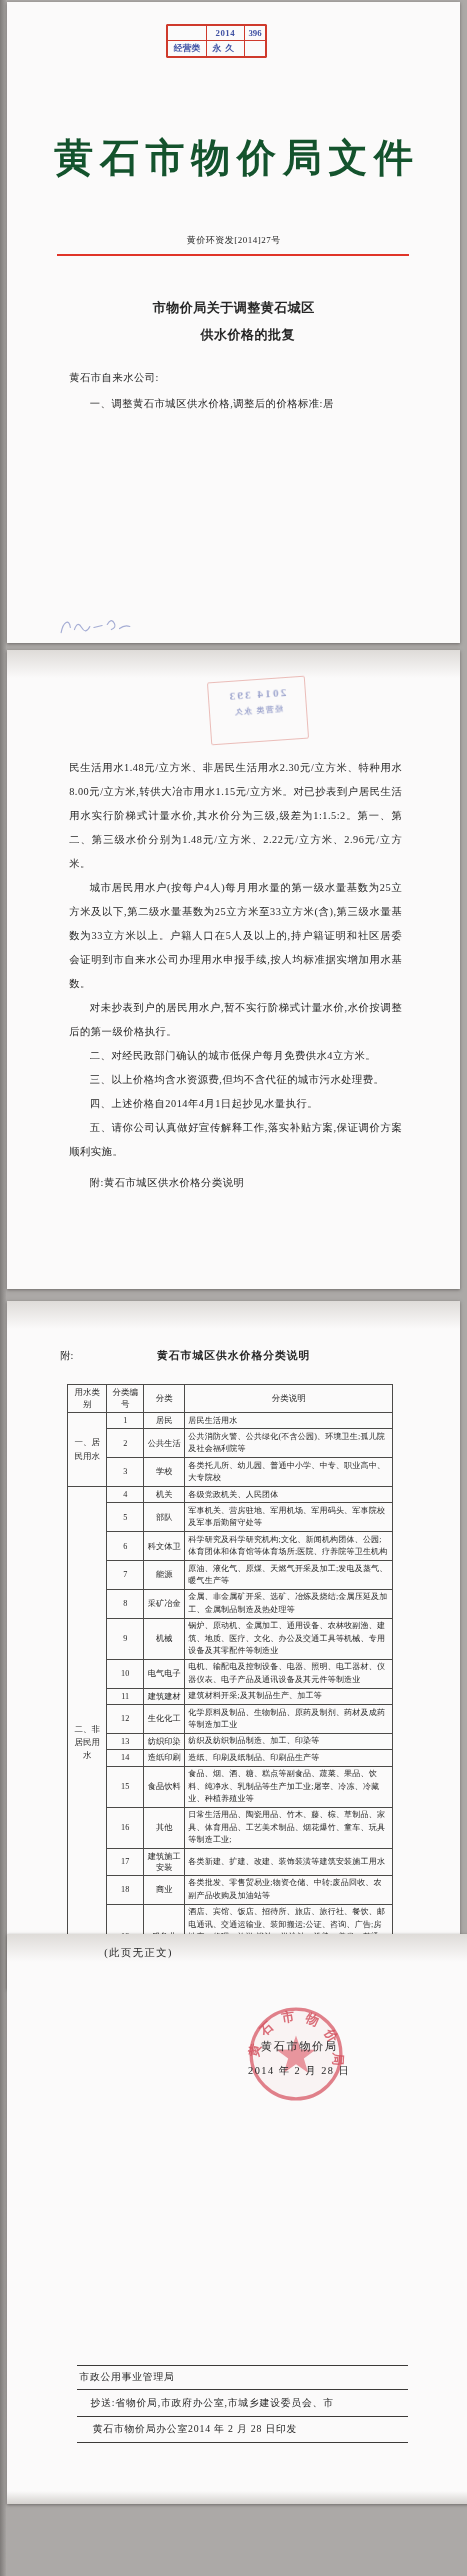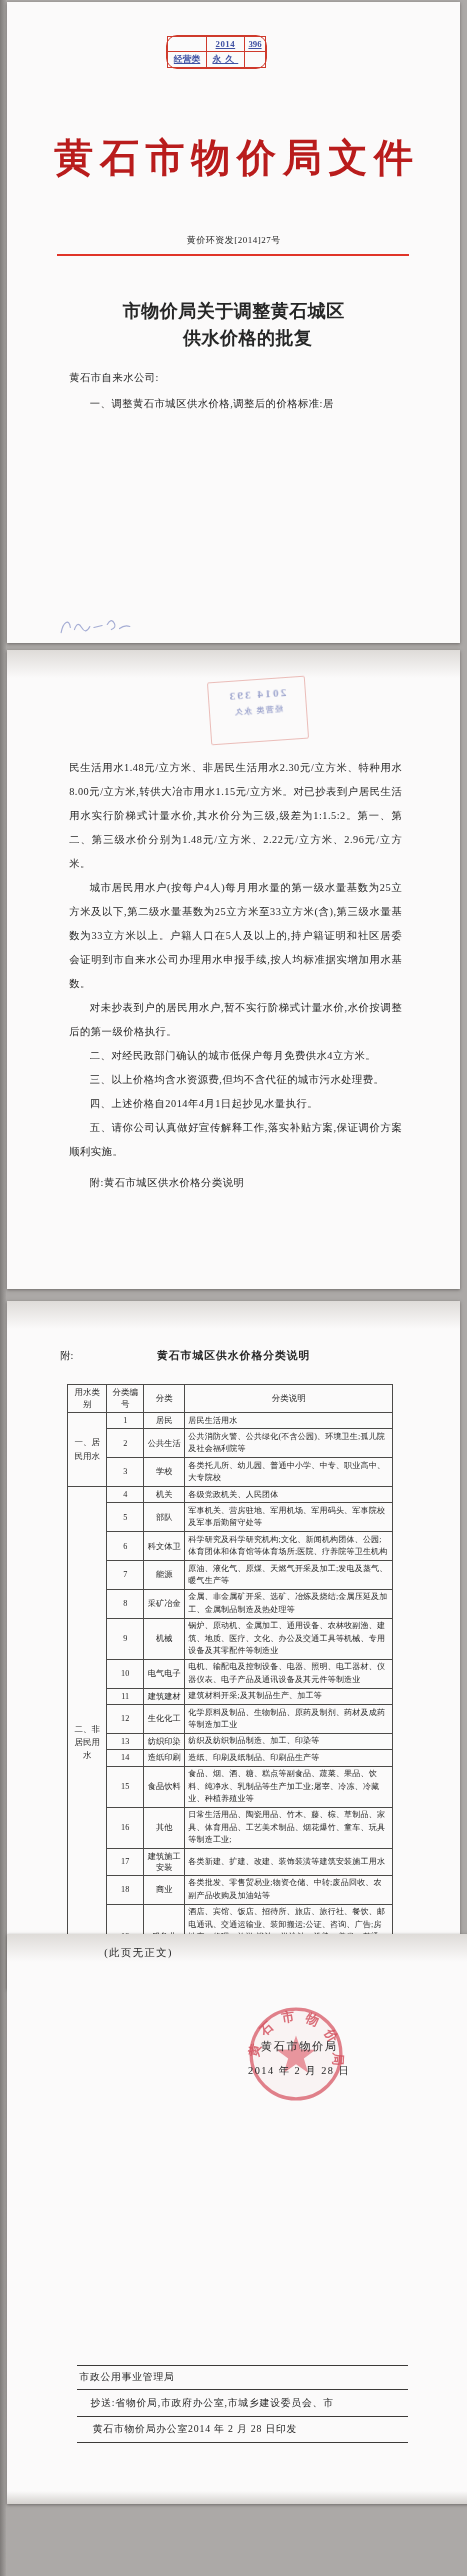--- a/index.html
+++ b/index.html
@@ -12,38 +12,38 @@
   #page1{top:2.1px;height:641px;}
   #page2{top:650px;height:639px;}
   #page3{top:1301px;height:688px;}
   #page4{top:1934px;height:570px;padding-left:17px;}
   .curl-top{position:absolute;left:0;top:0;width:100%;height:28px;
         background:linear-gradient(to bottom,#dedbd8,rgba(251,250,250,0));}
   .curl-bottom{position:absolute;left:0;bottom:0;width:100%;height:13.4px;
         background:linear-gradient(to top,#d4d1ce,rgba(251,250,250,0));}
 
   
-  .reg-stamp{position:absolute;left:159px;top:33px;width:99px;border:1.5px solid #cf3a2c;
-        border-radius:11px;color:#3f51a3;background:rgba(255,255,255,.2);text-decoration:underline;}
+  .reg-stamp{position:absolute;left:159px;top:22px;width:99px;border:1.5px solid #cf3a2c;
+        border-radius:1px;color:#3f51a3;background:rgba(255,255,255,.2);}
   .reg-stamp table{border-collapse:collapse;width:100%;}
   .reg-stamp td{border:1px solid #cf3a2c;height:14.4px;text-align:center;
         font-weight:bold;font-size:8.8px;padding:0 1px;white-space:nowrap;}
   .reg-year{font-size:10.8px;letter-spacing:0.5px;}
   .reg-serial{font-size:10.8px;}
   .reg-cat{font-size:7.2px;}
   .reg-ret{font-size:8.8px;letter-spacing:4.1px;}
 
   .masthead{position:absolute;top:129px;left:0;width:100%;text-align:center;
-        color:#b91c1c;font-weight:bold;font-size:39px;letter-spacing:6.7px;
+        color:#14532d;font-weight:bold;font-size:39px;letter-spacing:6.7px;
         white-space:nowrap;text-indent:6.7px;}
   .doc-number{position:absolute;top:232px;left:0;width:100%;text-align:center;
         font-size:9px;letter-spacing:0.5px;}
   .red-rule{position:absolute;top:252px;left:50px;width:352px;height:2.1px;background:#e03428;}
   .doc-title{position:absolute;left:0;width:100%;text-align:center;
-        font-size:18px;font-weight:bold;letter-spacing:0.5px;}
+        font-size:13px;font-weight:bold;letter-spacing:0.5px;}
   #title-l1{top:297px;} #title-l2{top:324px;padding-left:14px;}
 
   .body-text{position:absolute;left:62px;width:333px;font-size:10.3px;
         letter-spacing:0.5px;text-align:justify;}
   #page1 .body-text{top:363px;line-height:26px;}
   #page2 .body-text{top:106px;line-height:24px;}
   .body-text p{margin:0;text-indent:2em;}
   .body-text p.no-indent{text-indent:0;}
   .attach-line{margin-top:7.2px !important;}
 

